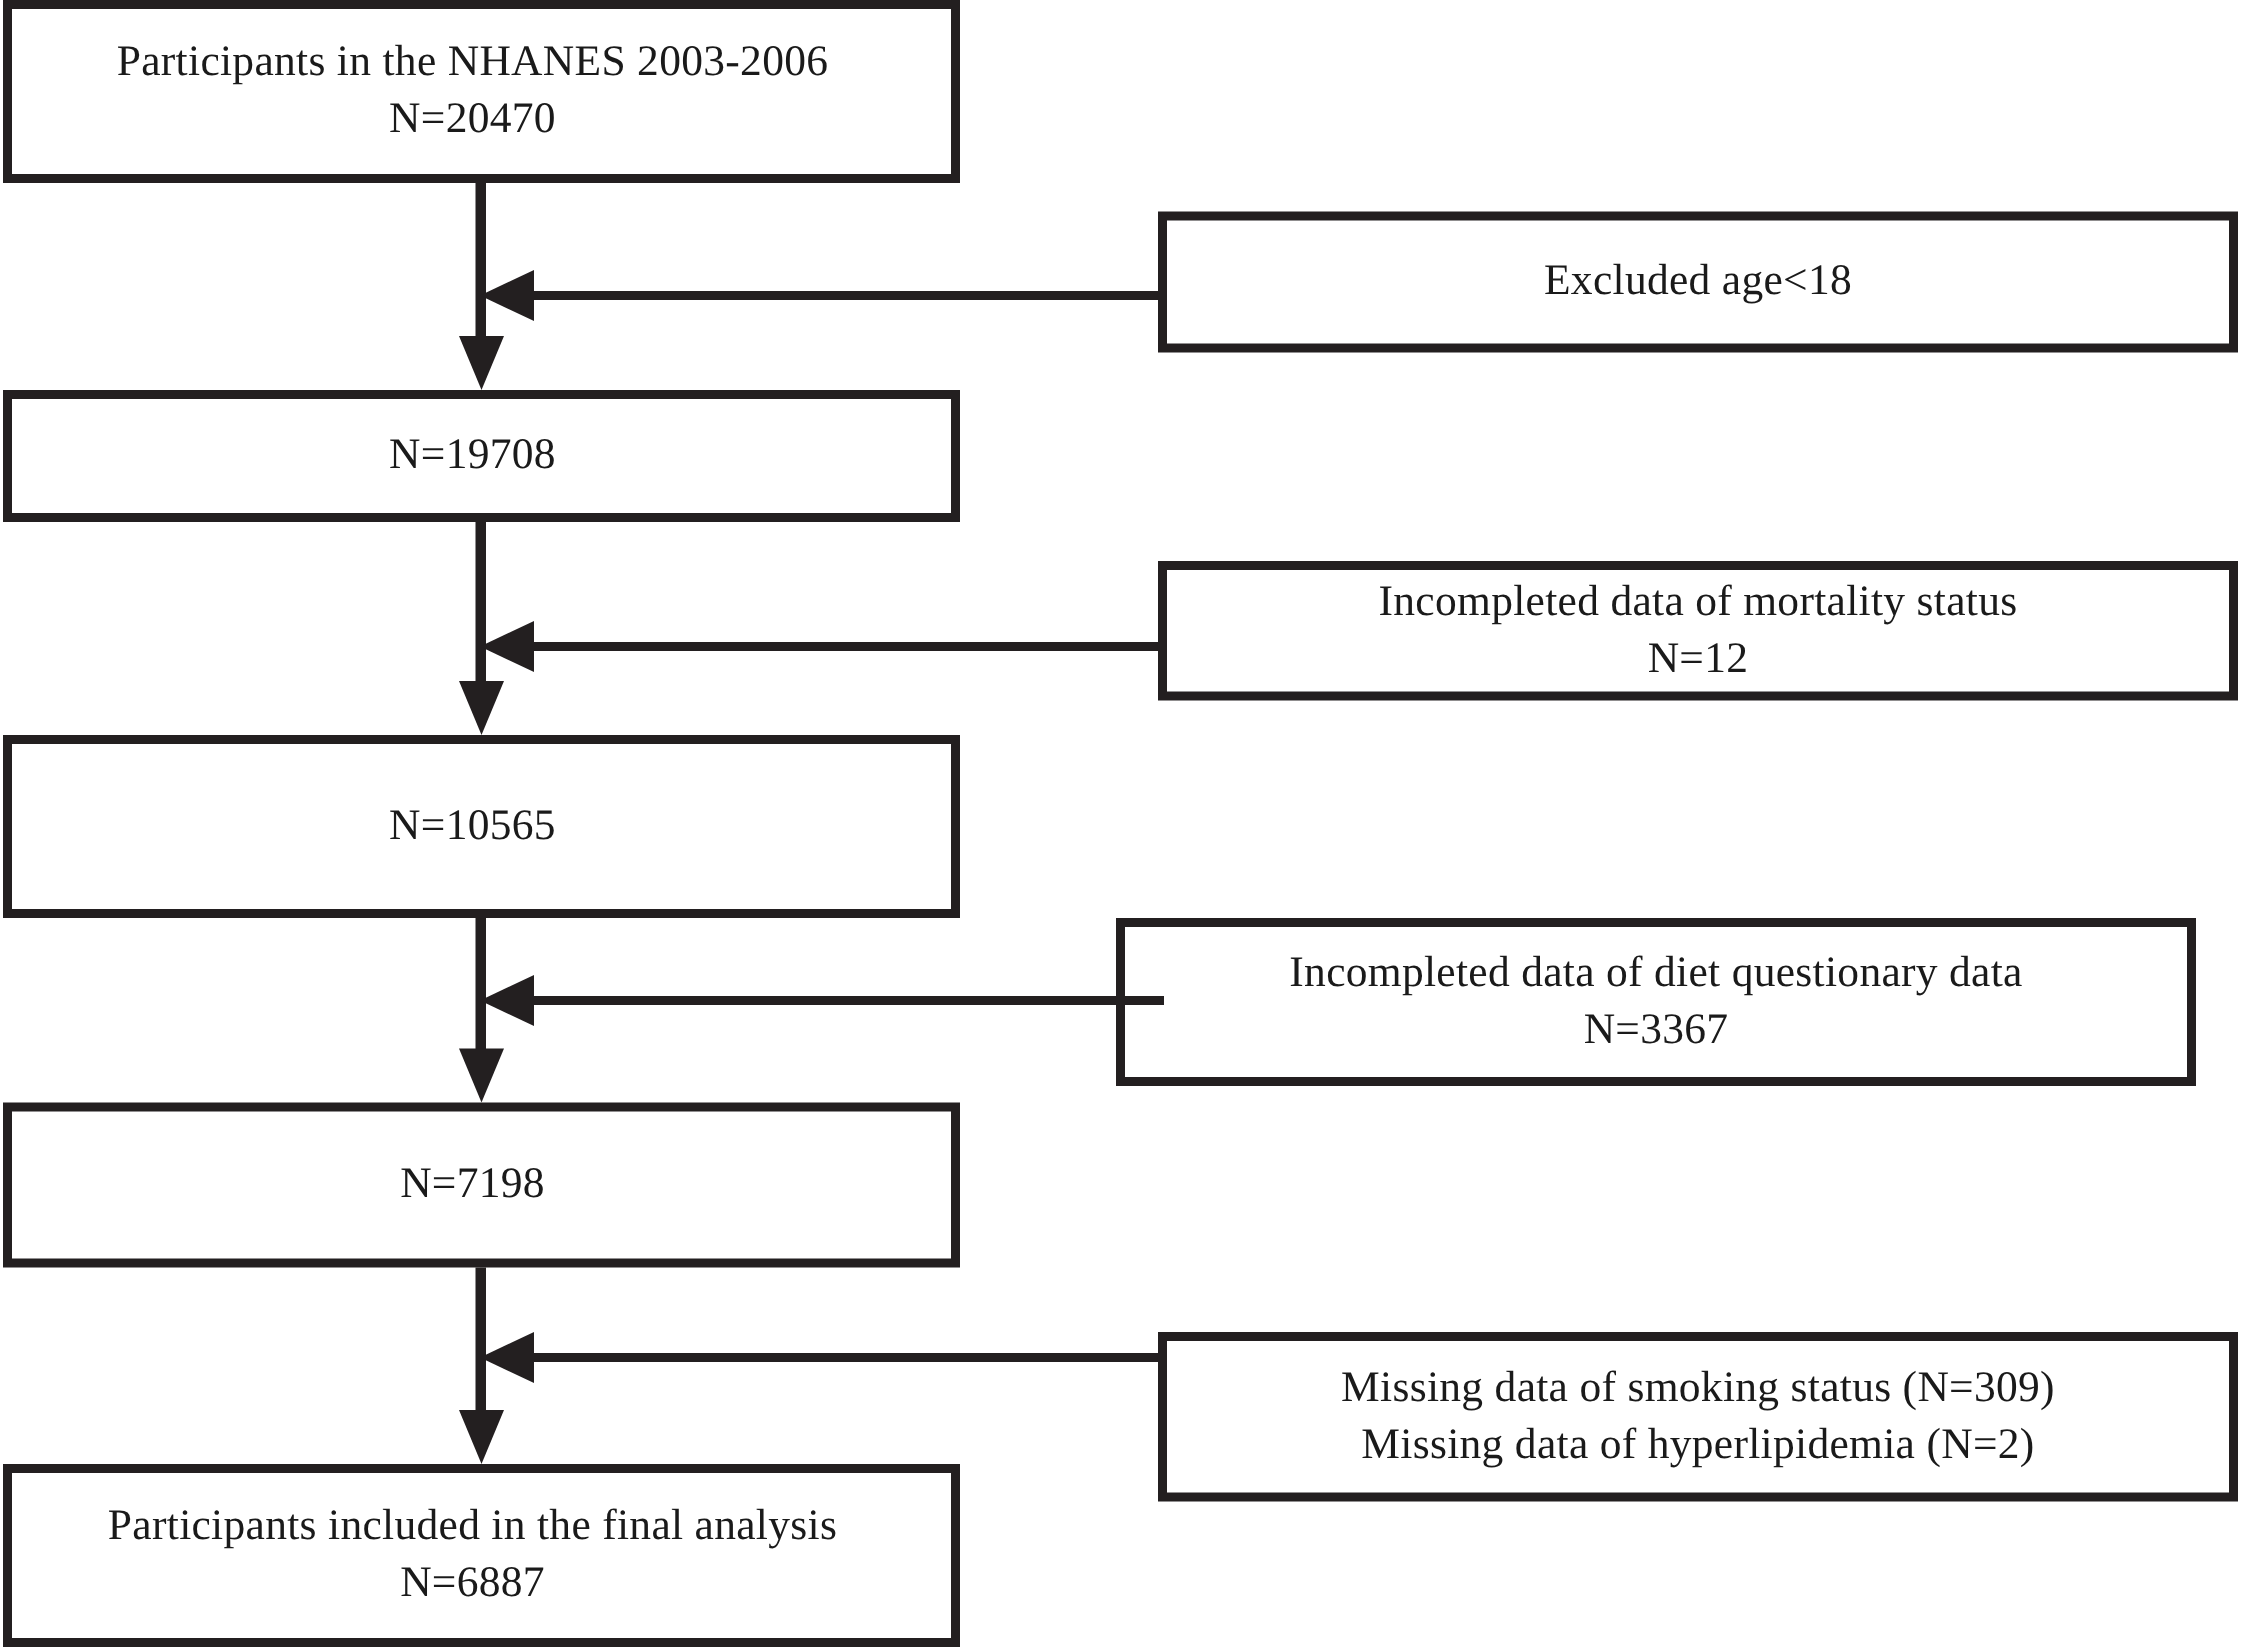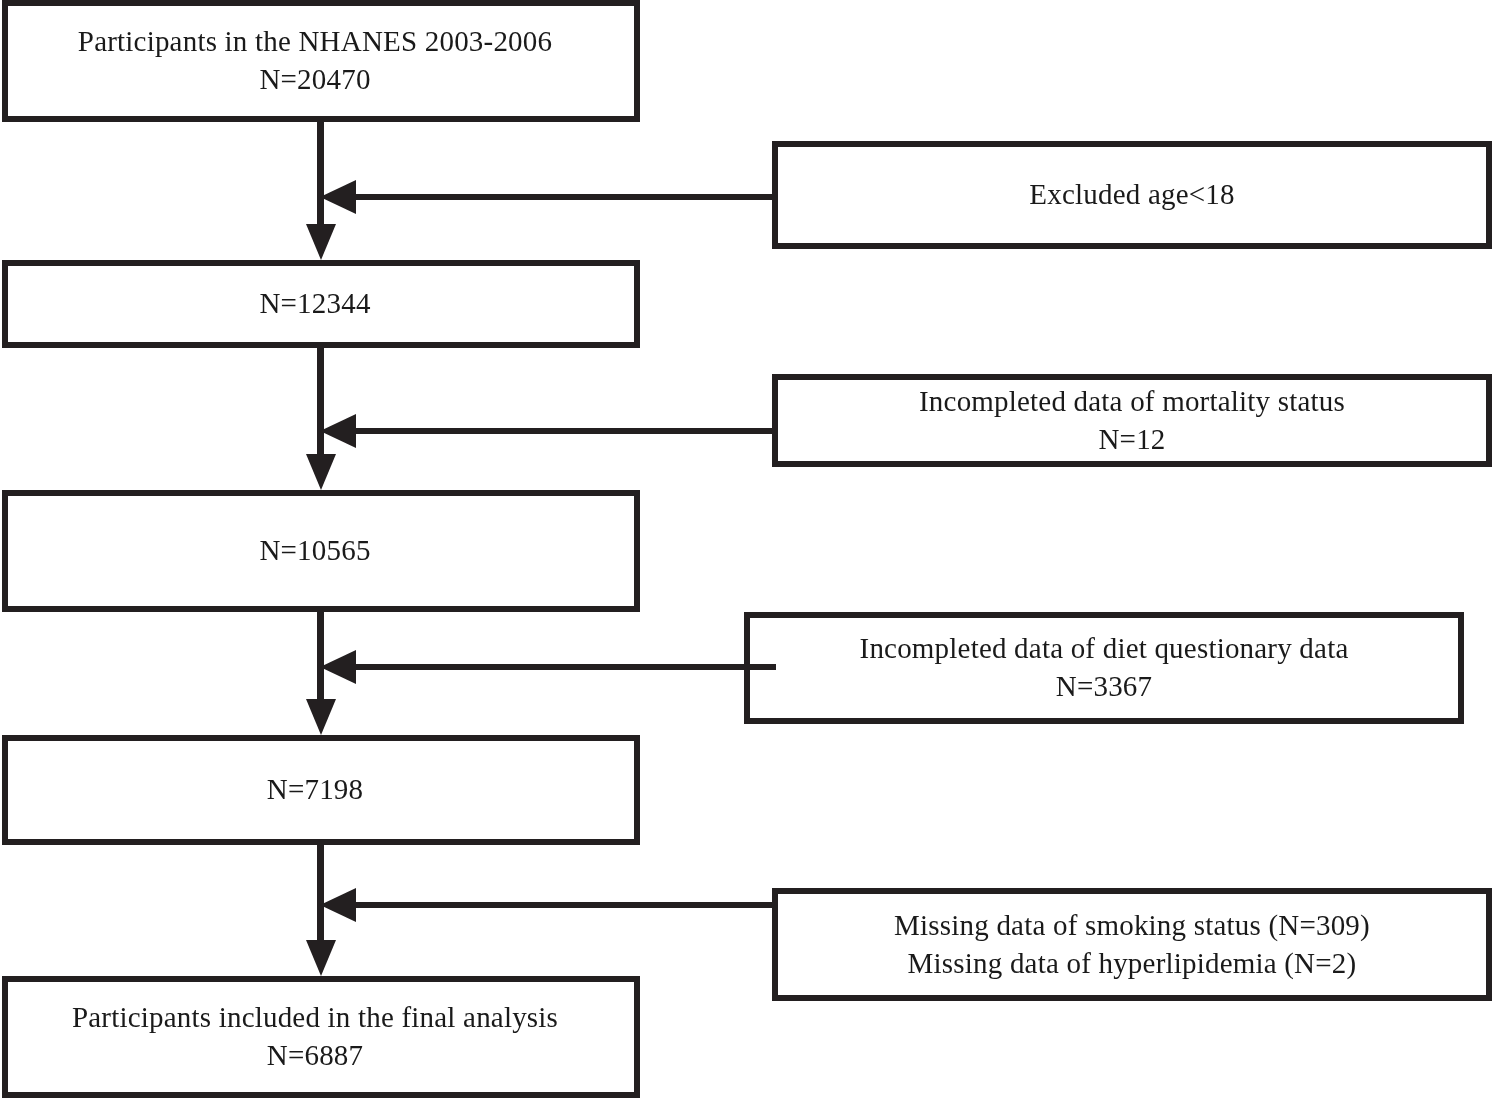--- a/index.html
+++ b/index.html
@@ -42,21 +42,21 @@
   #box-main-5 { left: 2px;  top: 976px;  width: 638px; height: 122px; }
 
   
   #box-main-1 .stack,
   #box-main-2 .stack,
   #box-main-3 .stack,
   #box-main-4 .stack,
   #box-main-5 .stack { transform: translateX(-6px); }
 
   
-  #box-excl-1 { left: 772px; top: 141px;  width: 720px; height: 108px; }
+  #box-excl-1 { left: 772px; top: 141px;  width: 720px; height: 94px; }
   #box-excl-2 { left: 772px; top: 374px;  width: 720px; height: 93px; }
   #box-excl-3 { left: 744px; top: 612px;  width: 720px; height: 112px; }
   #box-excl-4 { left: 772px; top: 852px;  width: 720px; height: 113px; margin-top: 36px; }
 
   
   .vstem {
     position: absolute;
     width: 7px;
     background: #231f20;
     left: 317px;
@@ -115,21 +115,21 @@
 
   <div class="node" id="box-main-1">
     <div class="stack">
       <span class="line">Participants in the NHANES 2003-2006</span>
       <span class="line">N=20470</span>
     </div>
   </div>
 
   <div class="node" id="box-main-2">
     <div class="stack">
-      <span class="line">N=12344</span>
+      <span class="line">N=19708</span>
     </div>
   </div>
 
   <div class="node" id="box-main-3">
     <div class="stack">
       <span class="line">N=10565</span>
     </div>
   </div>
 
   <div class="node" id="box-main-4">

